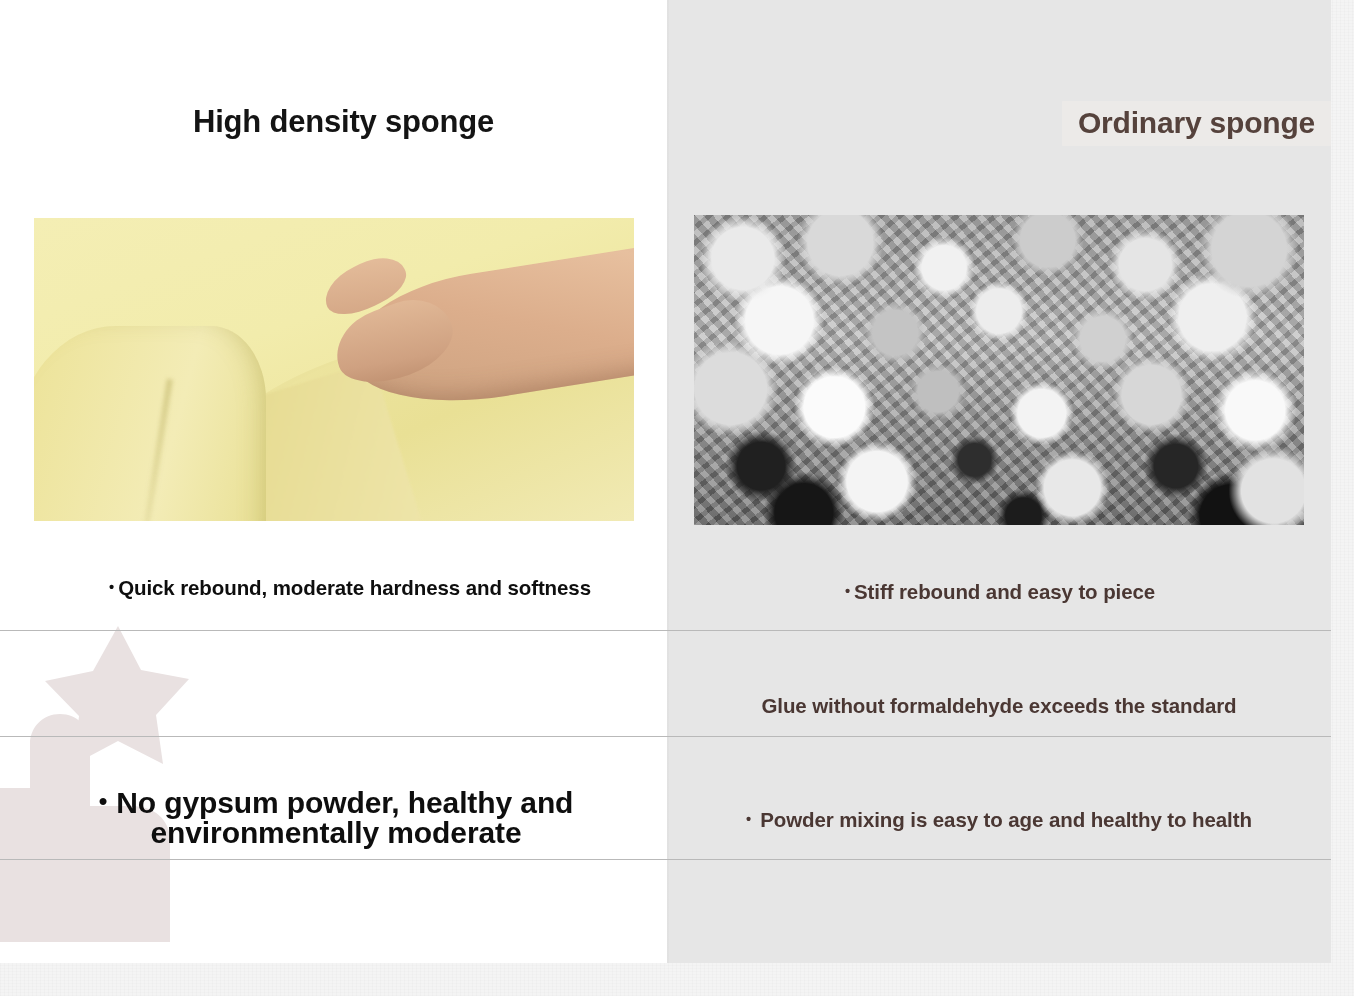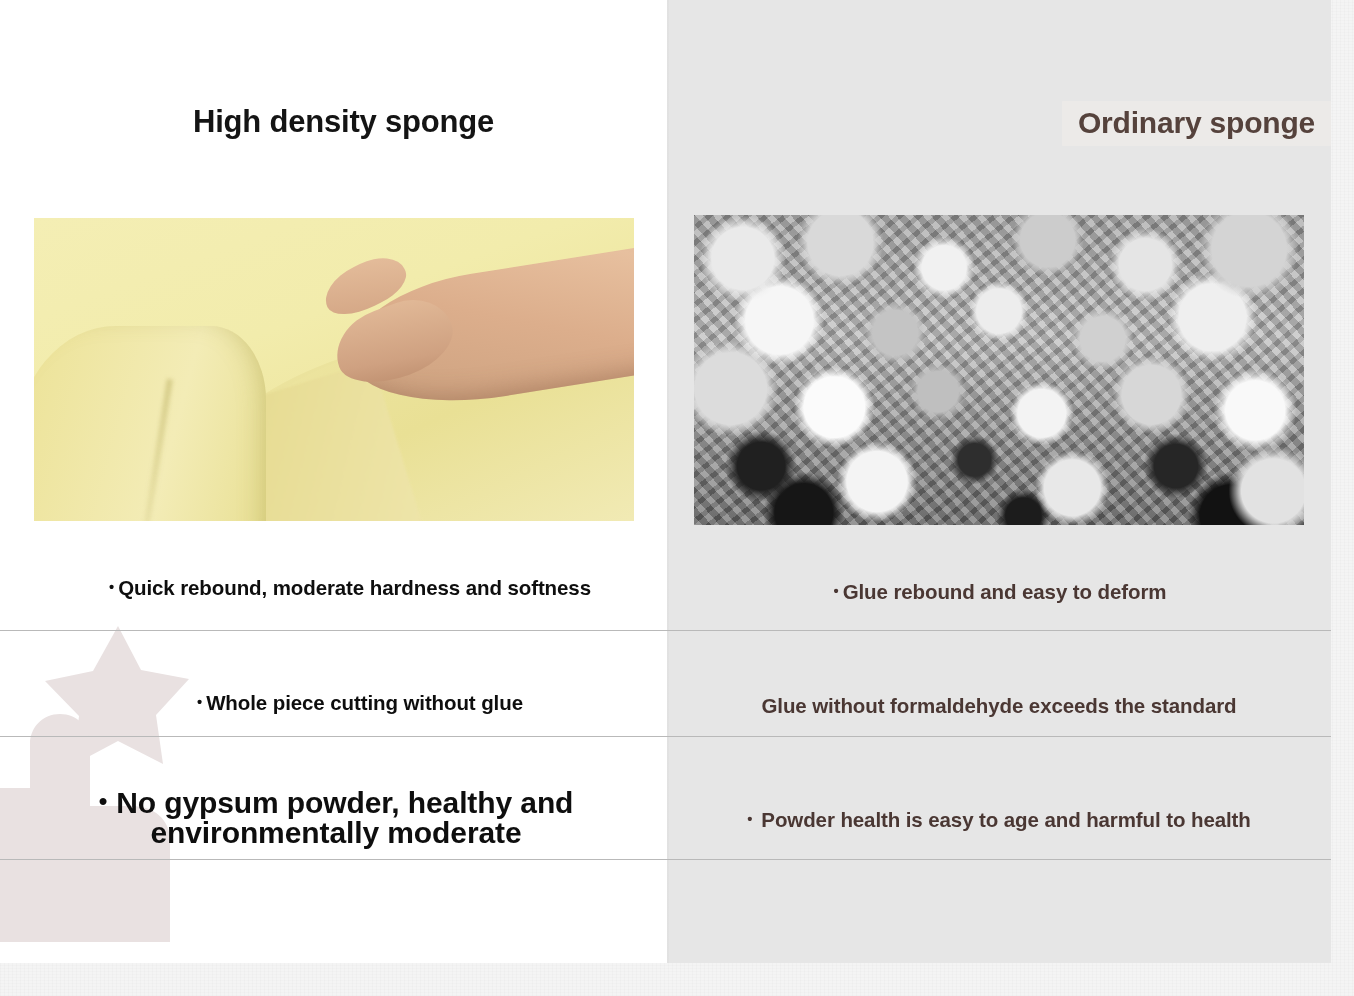--- a/index.html
+++ b/index.html
@@ -270,36 +270,33 @@
     <div class="pl-finger2"></div>
   </div>
 
   <div class="photo photo-right"></div>
 
   <div class="row-text txt-l r1l">
     <span class="bullet small">•</span><span class="gap-s"></span><span>Quick rebound, moderate hardness and softness</span>
   </div>
 
   <div class="row-text txt-r r1r">
-    <span class="bullet small">•</span><span class="gap-s"></span><span>Glue rebound and easy to deform</span>
-  </div>
-
-  <div class="row-text txt-l r2l">
-    <span class="bullet small">•</span><span class="gap-s"></span><span>Whole piece cutting without glue</span>
-  </div>
+    <span class="bullet small">•</span><span class="gap-s"></span><span>Stiff rebound and easy to piece</span>
+  </div>
+
 
   <div class="row-text txt-r r2r">
     <span>Glue without formaldehyde exceeds the standard</span>
   </div>
 
   <div class="row-text txt-l r3l">
     <span class="bullet medium">•</span><span class="gap-m"></span><span>No gypsum powder, healthy and</span><br><span>environmentally moderate</span>
   </div>
 
   <div class="row-text txt-r r3r">
-    <span class="bullet small">•</span><span class="gap-m"></span><span>Powder health is easy to age and harmful to health</span>
+    <span class="bullet small">•</span><span class="gap-m"></span><span>Powder mixing is easy to age and healthy to health</span>
   </div>
 
   <div class="divider d1"></div>
   <div class="divider d2"></div>
   <div class="divider d3"></div>
 
 </div>
 
 </body></html>

